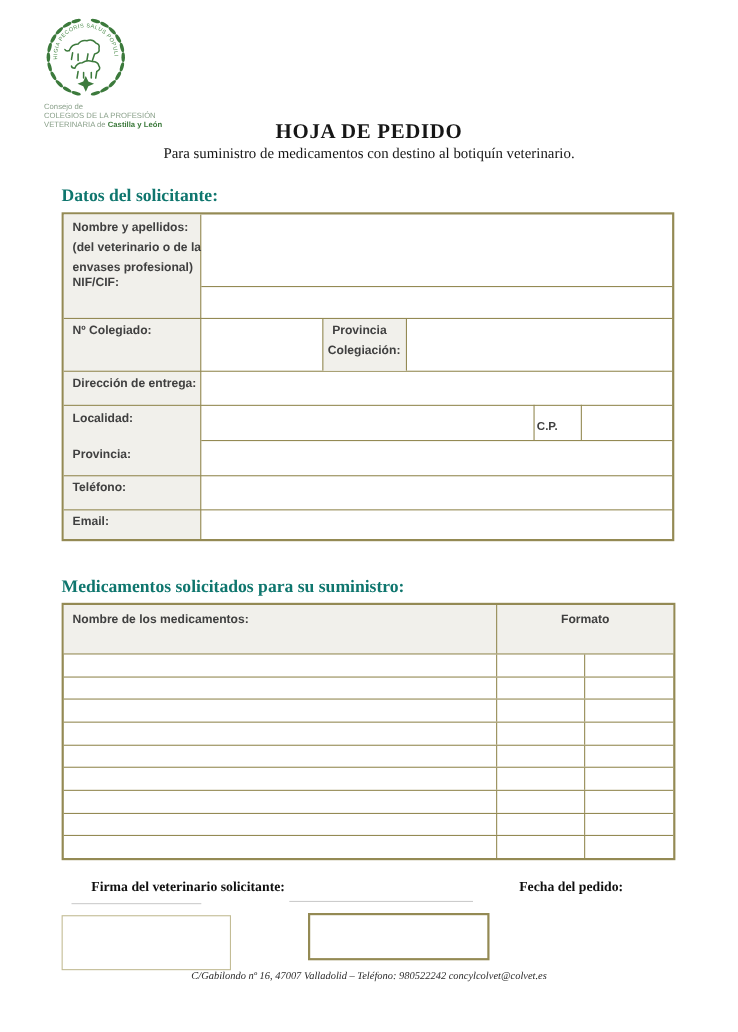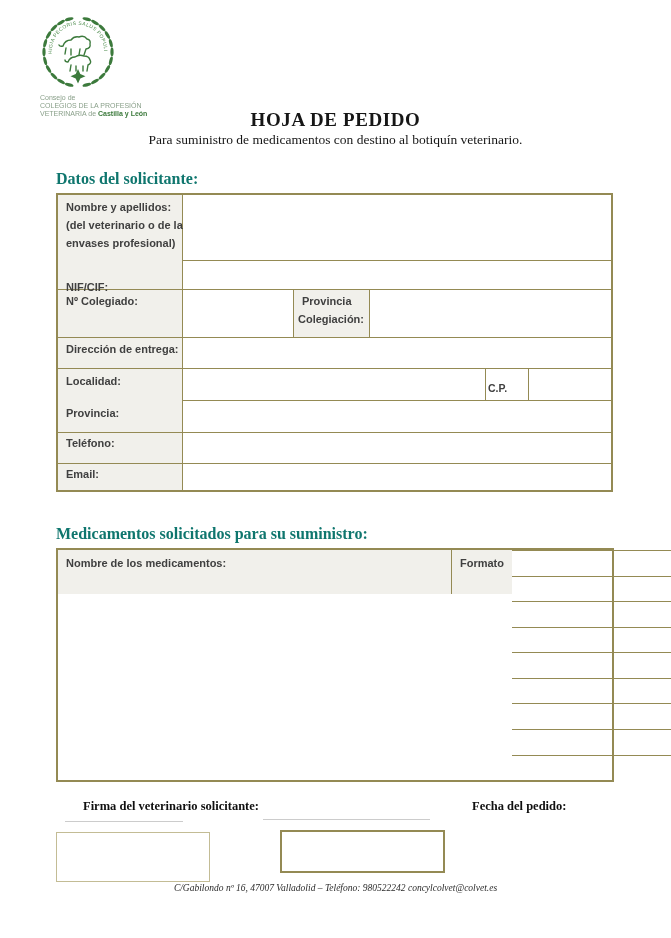--- a/index.html
+++ b/index.html
@@ -47,21 +47,21 @@
   .gline{position:absolute;background:var(--border);}
   .gcell{position:absolute;background:var(--label-bg);}
   .flabel{
     position:absolute;font-size:11px;font-weight:700;color:var(--label-txt);
     line-height:16px;white-space:nowrap;
   }
   .hotspot{position:absolute;background:transparent;font-size:11px;color:#1a1a1a;padding:2px 4px;}
   
   .med-table{
     position:absolute;left:56px;top:548px;width:558px;height:234px;
-    border:2px solid var(--border);background:#fff;display:flex;
+    border:2px solid var(--border);background:#fff;display:flex;flex-direction:column;
   }
   .med-header{display:flex;height:44px;background:var(--label-bg);}
   .med-rows{display:flex;flex-direction:column;flex:1;}
   .med-row{display:flex;flex:1;border-top:1px solid var(--border);}
   .c-name{width:394px;border-right:1px solid var(--border);}
   .c-env{width:80px;border-right:1px solid var(--border);}
   .c-fmt{flex:1;}
   .med-header .hcell{font-size:11px;font-weight:700;color:var(--label-txt);padding:5px 8px;line-height:16px;}
   .med-header .c-fmt{text-align:center;}
   
@@ -152,21 +152,21 @@
     <div class="gline" style="left:125px;top:205px;width:428px;height:1px;"></div>
     <div class="gline" style="left:0;top:237px;width:553px;height:1px;"></div>
     <div class="gline" style="left:0;top:268px;width:553px;height:1px;"></div>
     <div class="gcell" style="left:235px;top:95px;width:77px;height:47px;border-left:1px solid var(--border);border-right:1px solid var(--border);"></div>
     <div class="gline" style="left:427px;top:173px;width:1px;height:32px;"></div>
     <div class="gline" style="left:470px;top:173px;width:1px;height:32px;"></div>
 
     <div class="flabel" style="left:8px;top:4px;">Nombre y apellidos:</div>
     <div class="flabel" style="left:8px;top:22px;">(del veterinario o de la</div>
     <div class="flabel" style="left:8px;top:40px;">envases profesional)</div>
-    <div class="flabel" style="left:8px;top:84px;">NIF/CIF:</div>
+    <div class="flabel" style="left:8px;top:54px;">NIF/CIF:</div>
     <div class="flabel" style="left:8px;top:98px;">Nº Colegiado:</div>
     <div class="flabel" style="left:244px;top:98px;">Provincia</div>
     <div class="flabel" style="left:240px;top:116px;">Colegiación:</div>
     <div class="flabel" style="left:8px;top:146px;">Dirección de entrega:</div>
     <div class="flabel" style="left:8px;top:178px;">Localidad:</div>
     <div class="flabel" style="left:8px;top:210px;">Provincia:</div>
     <div class="flabel" style="left:430px;top:185px;font-size:10.5px;">C.P.</div>
     <div class="flabel" style="left:8px;top:240px;">Teléfono:</div>
     <div class="flabel" style="left:8px;top:271px;">Email:</div>
 

